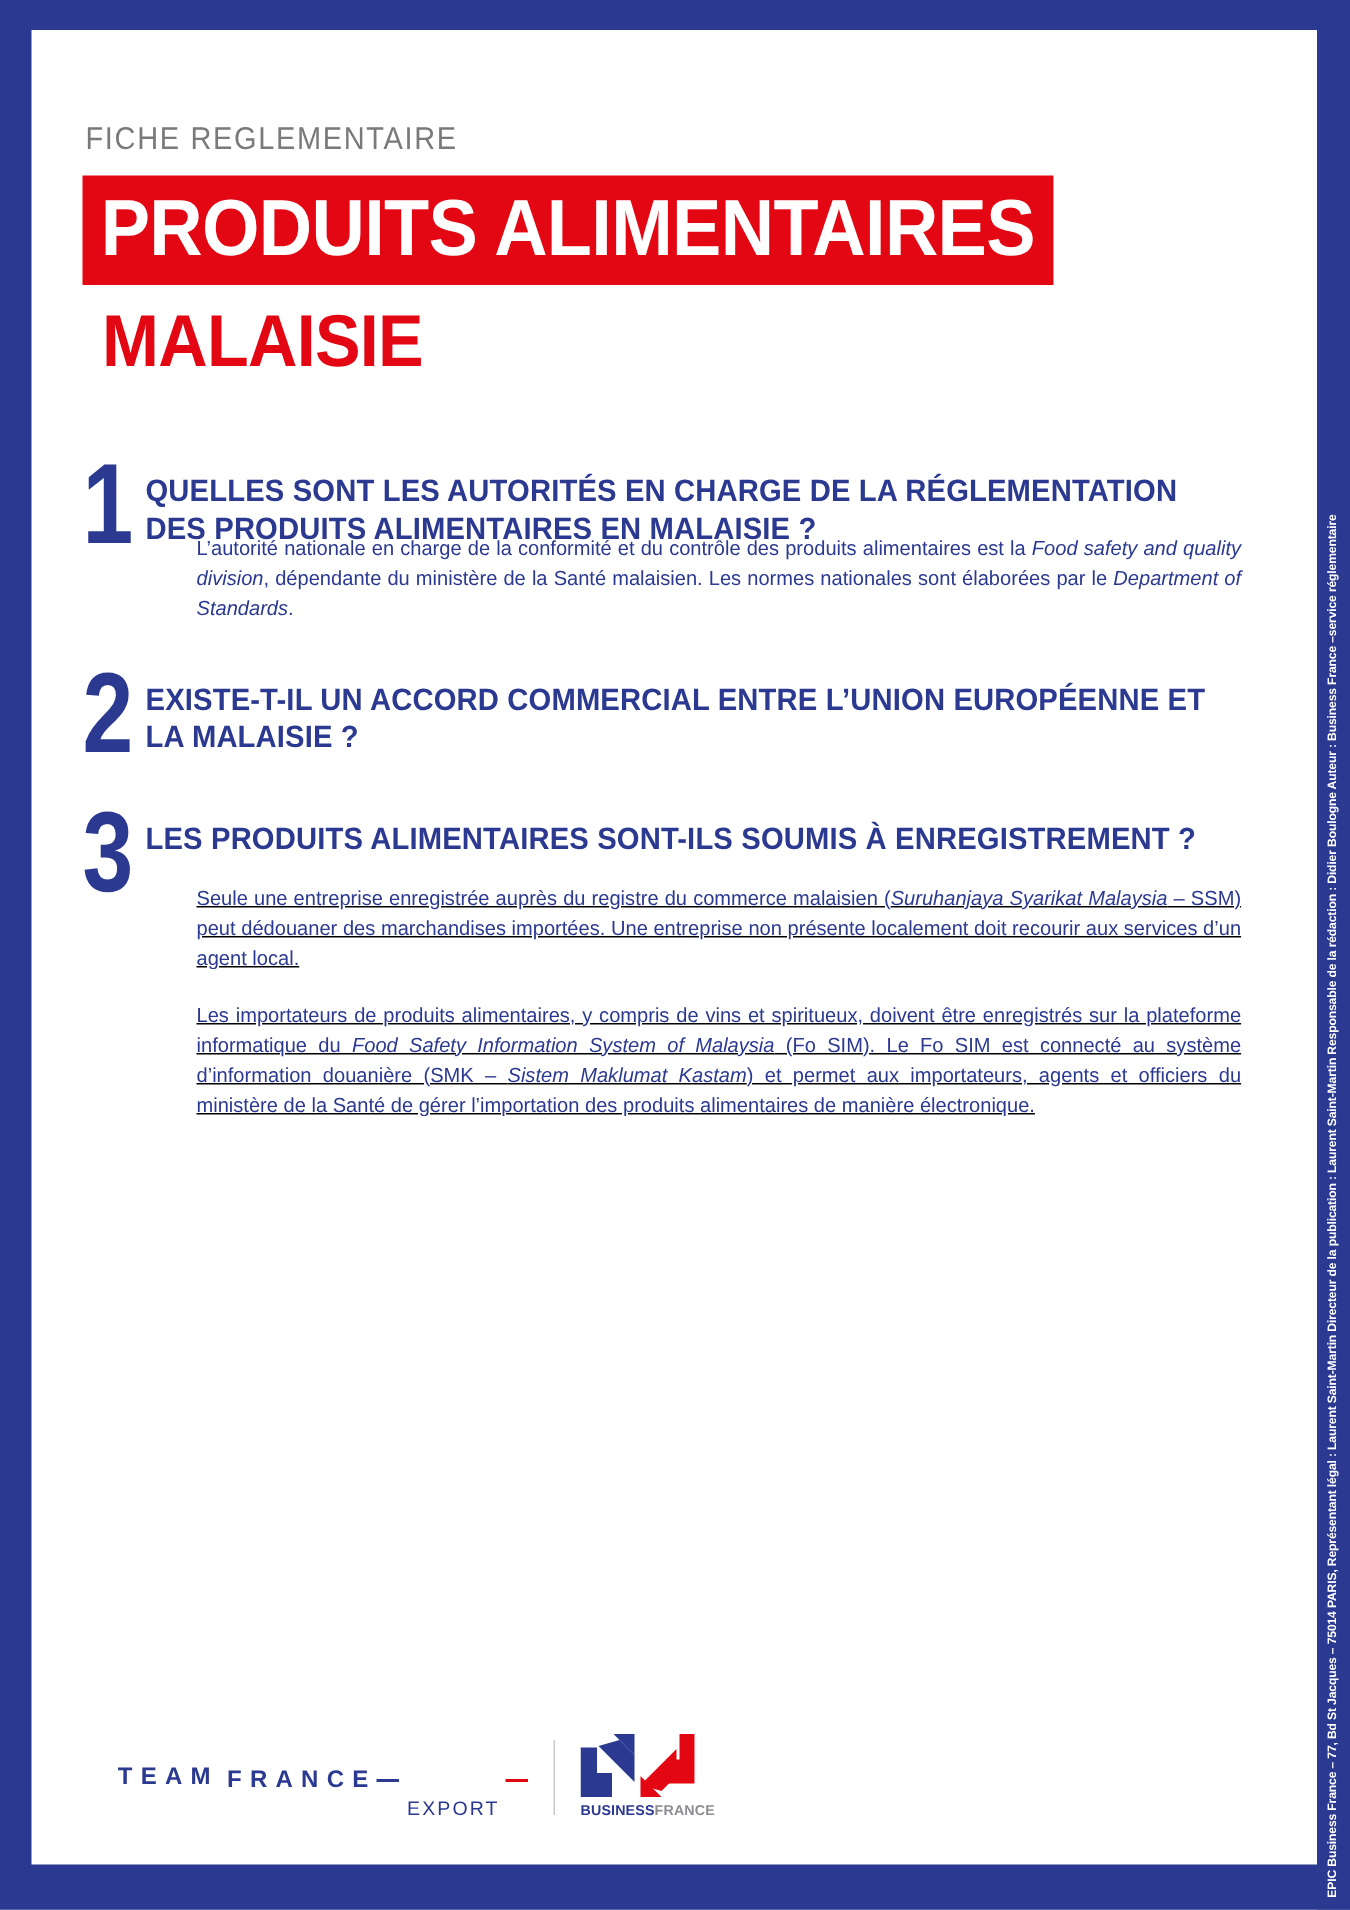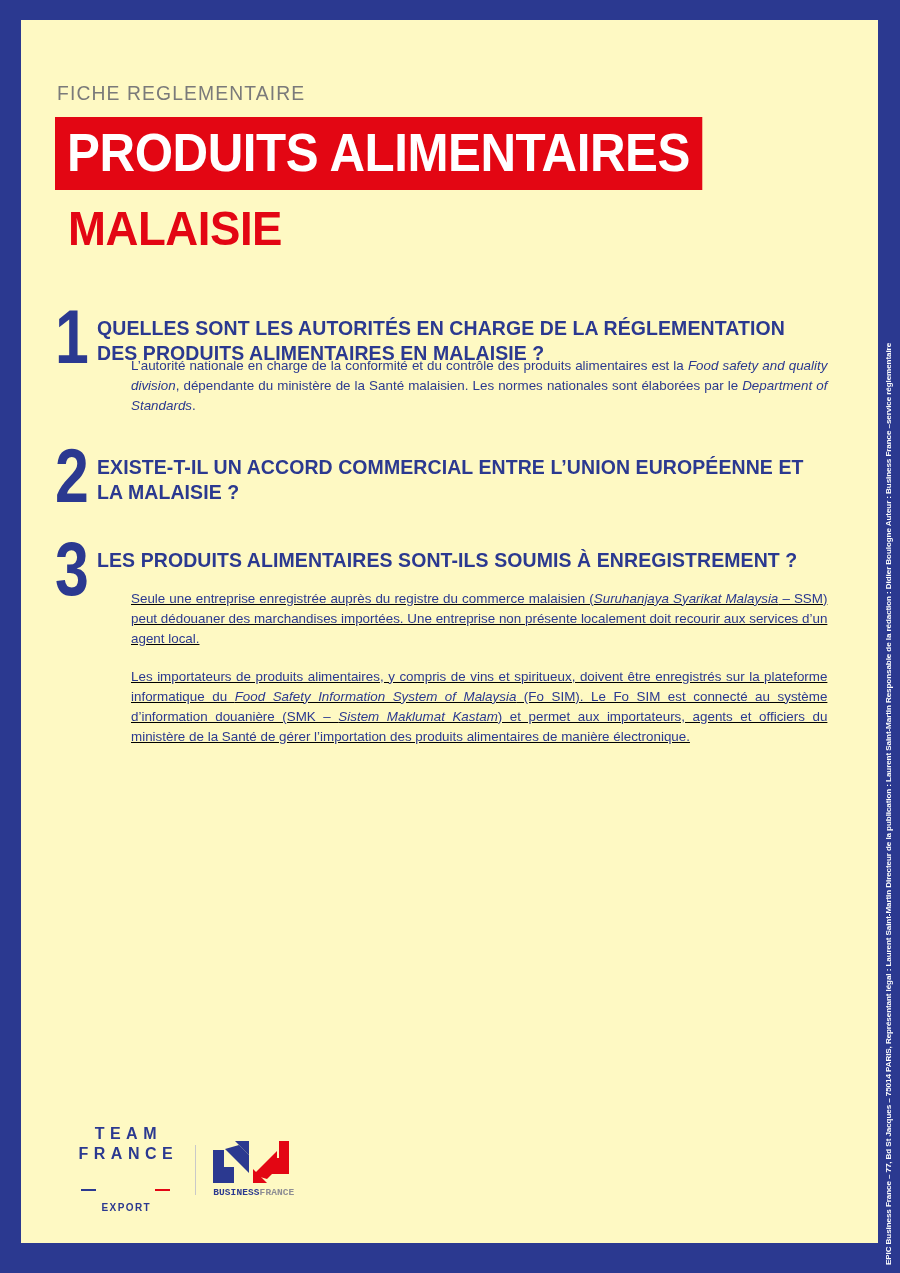--- a/index.html
+++ b/index.html
@@ -22,21 +22,21 @@
     width: 900px;
     height: 1273px;
     background: #2B3990;
   }
   .page-sheet {
     position: absolute;
     left: 21px;
     top: 20px;
     width: 858px;
     height: 1223px;
-    background: #fef9c3;
+    background: #ffffff;
     box-sizing: border-box;
   }
 
   
   .legal-strip {
     position: absolute;
     right: 0px;
     top: 0px;
     width: 22px;
     height: 1273px;
@@ -171,21 +171,21 @@
   
   .footer {
     position: absolute;
     left: 52px;
     bottom: 30px;
     display: flex;
     align-items: center;
   }
   .tfe-logo {
     display: flex;
-    flex-direction: column;
+    flex-direction: row;
     align-items: center;
     line-height: 1;
   }
   .tfe-logo .tfe-team,
   .tfe-logo .tfe-france {
     color: #2B3990;
     font-weight: 700;
     font-size: 16px;
     letter-spacing: 5.5px;
     text-indent: 5.5px;
@@ -197,22 +197,22 @@
     align-items: center;
     margin-top: 5px;
     width: 100%;
     justify-content: center;
   }
   .tfe-rule { height: 2px; width: 15px; }
   .tfe-rule.blue { background: #2B3990; }
   .tfe-rule.red { background: #E30613; }
   .tfe-export {
     color: #2B3990;
-    font-weight: 700;
-    font-size: 10px;
+    font-weight: 400;
+    font-size: 13px;
     letter-spacing: 1.4px;
     text-indent: 1.4px;
     padding: 0 4px;
     font-family: "Liberation Sans", sans-serif;
     margin-top: 36px;
   }
   .logo-divider {
     width: 1px;
     height: 50px;
     background: #c9c9c9;
@@ -222,21 +222,21 @@
     display: flex;
     flex-direction: column;
     align-items: flex-start;
   }
   .bf-marks { line-height: 0; }
   .bf-wordmark {
     margin-top: 4px;
     font-size: 9.5px;
     font-weight: 700;
     letter-spacing: 0.1px;
-    font-family: Liberation Mono, monospace;
+    font-family: Liberation Sans, sans-serif;
   }
   .bf-wordmark .bf-blue { color: #2B3990; }
   .bf-wordmark .bf-grey { color: #8d8d93; }
 </style>
 </head>
 <body>
 
 <div class="page-frame">
 
   <div class="page-sheet">

